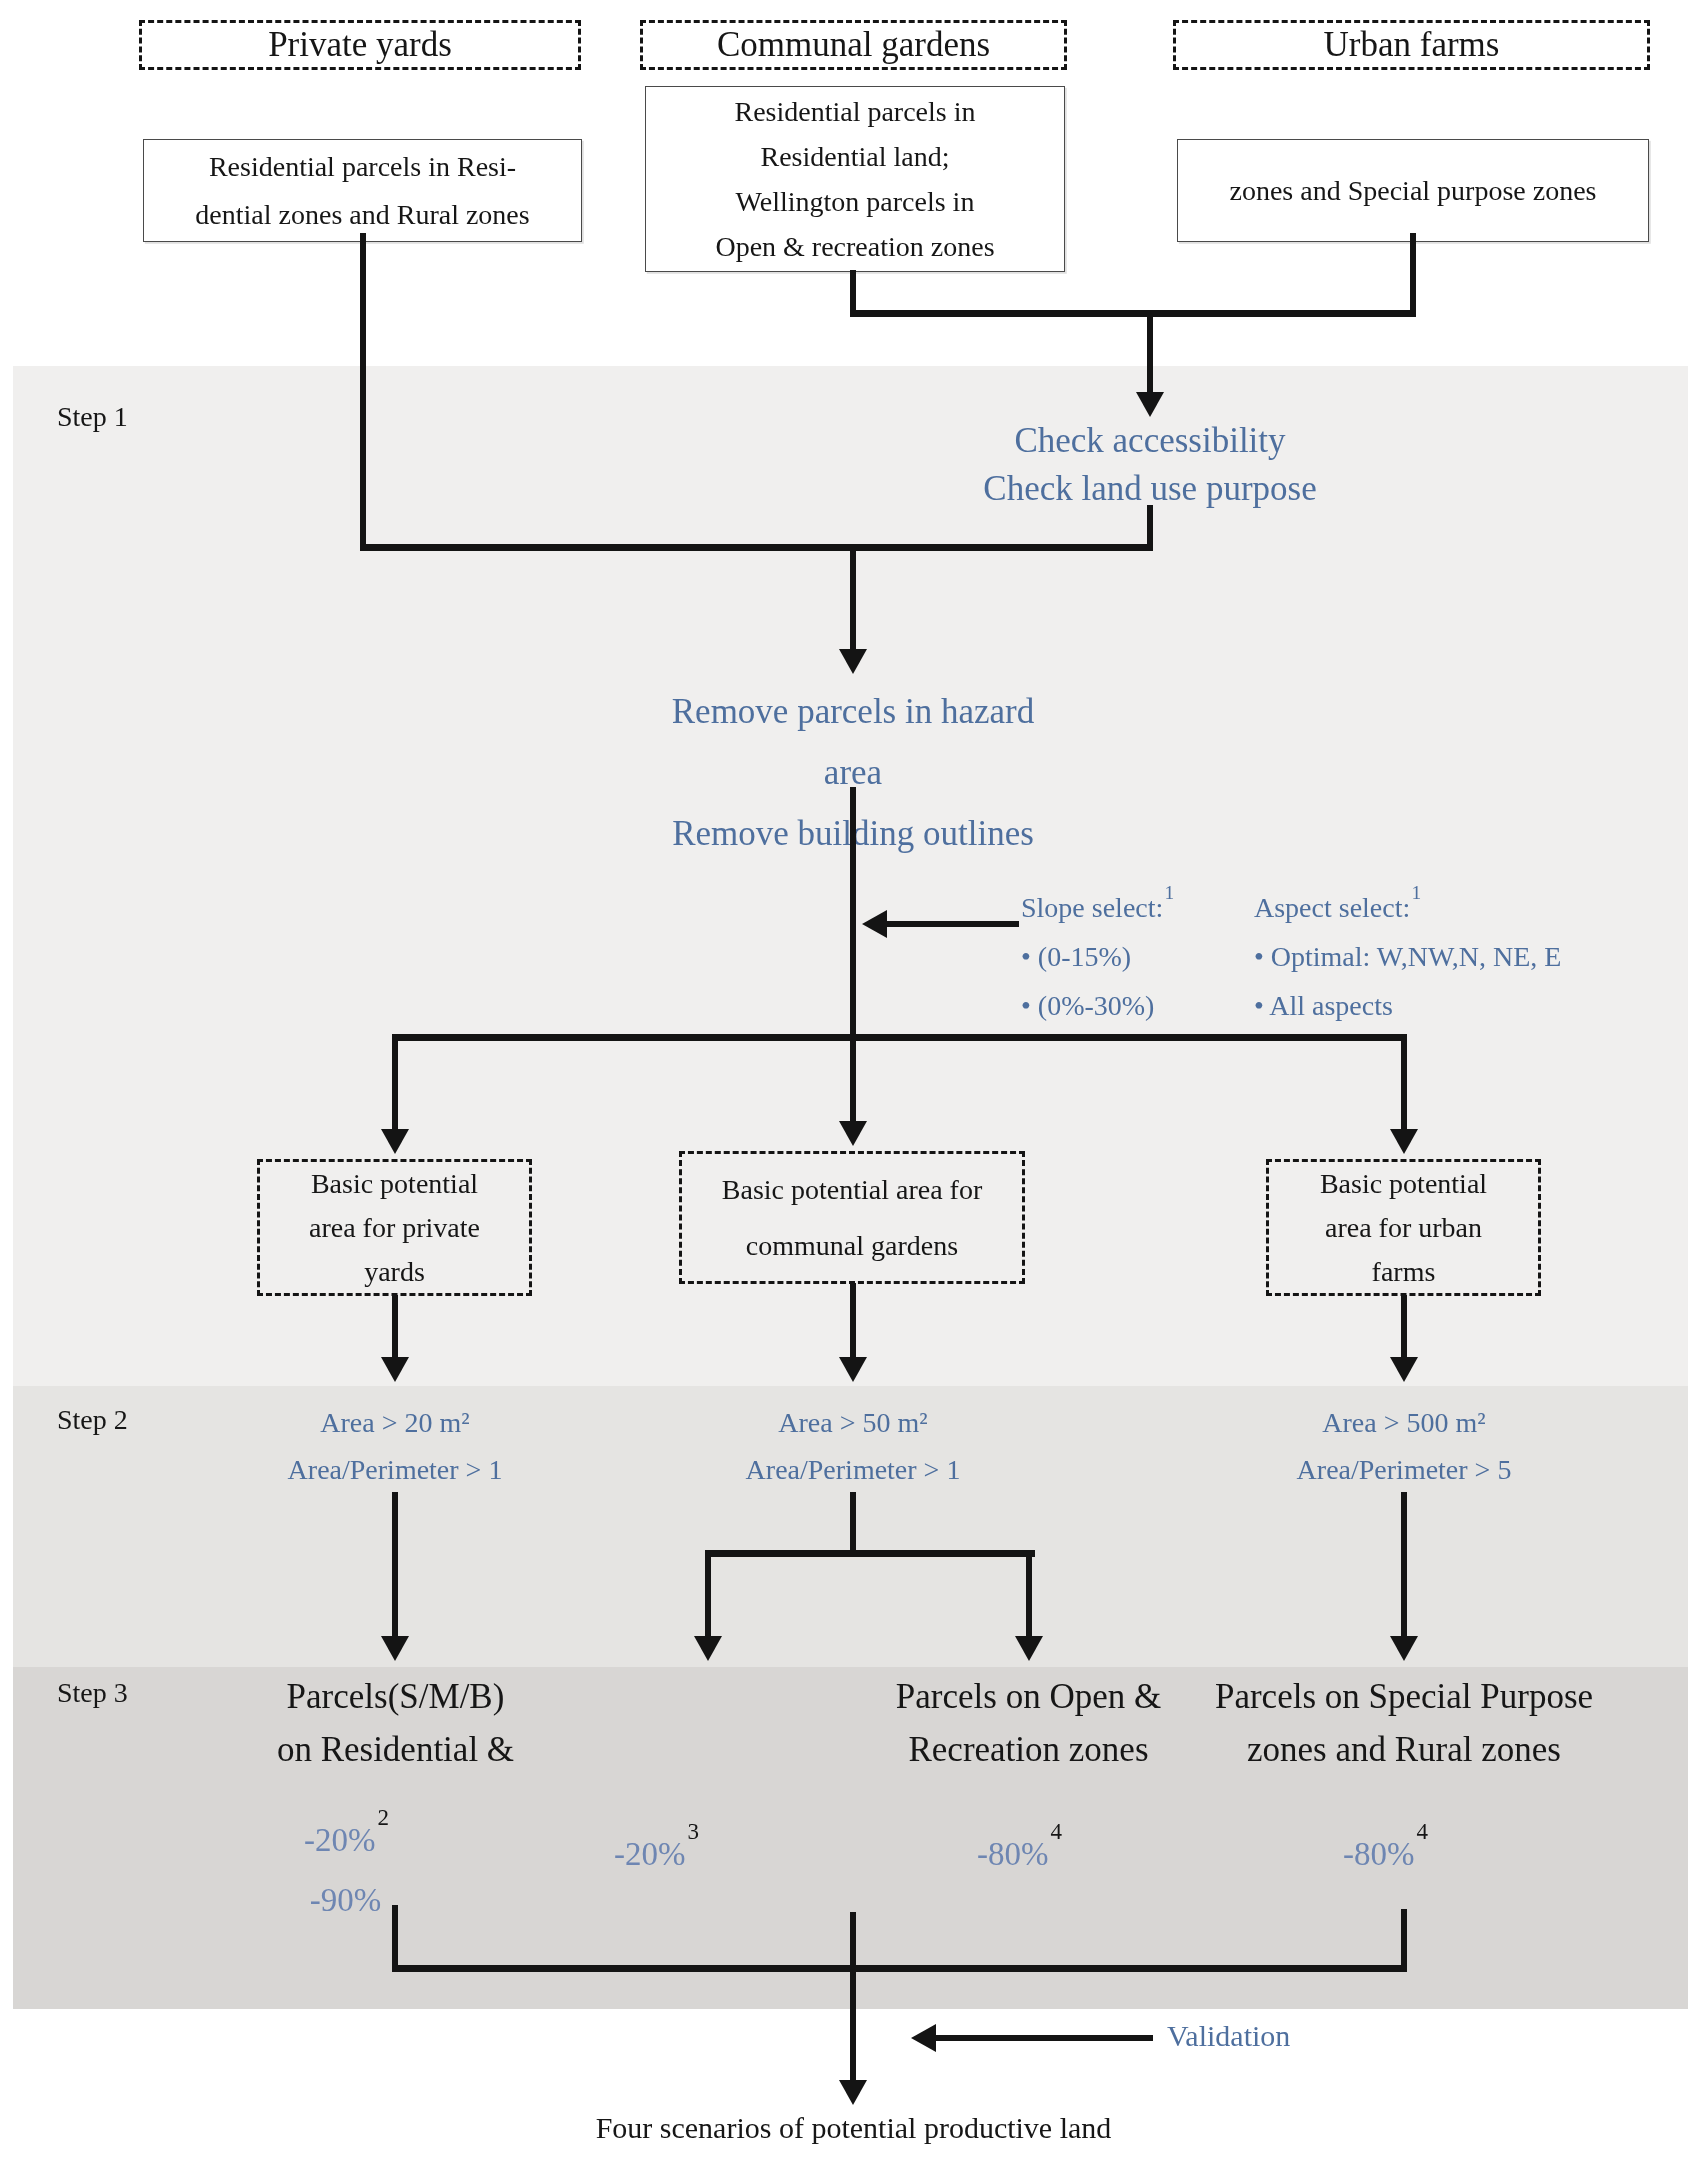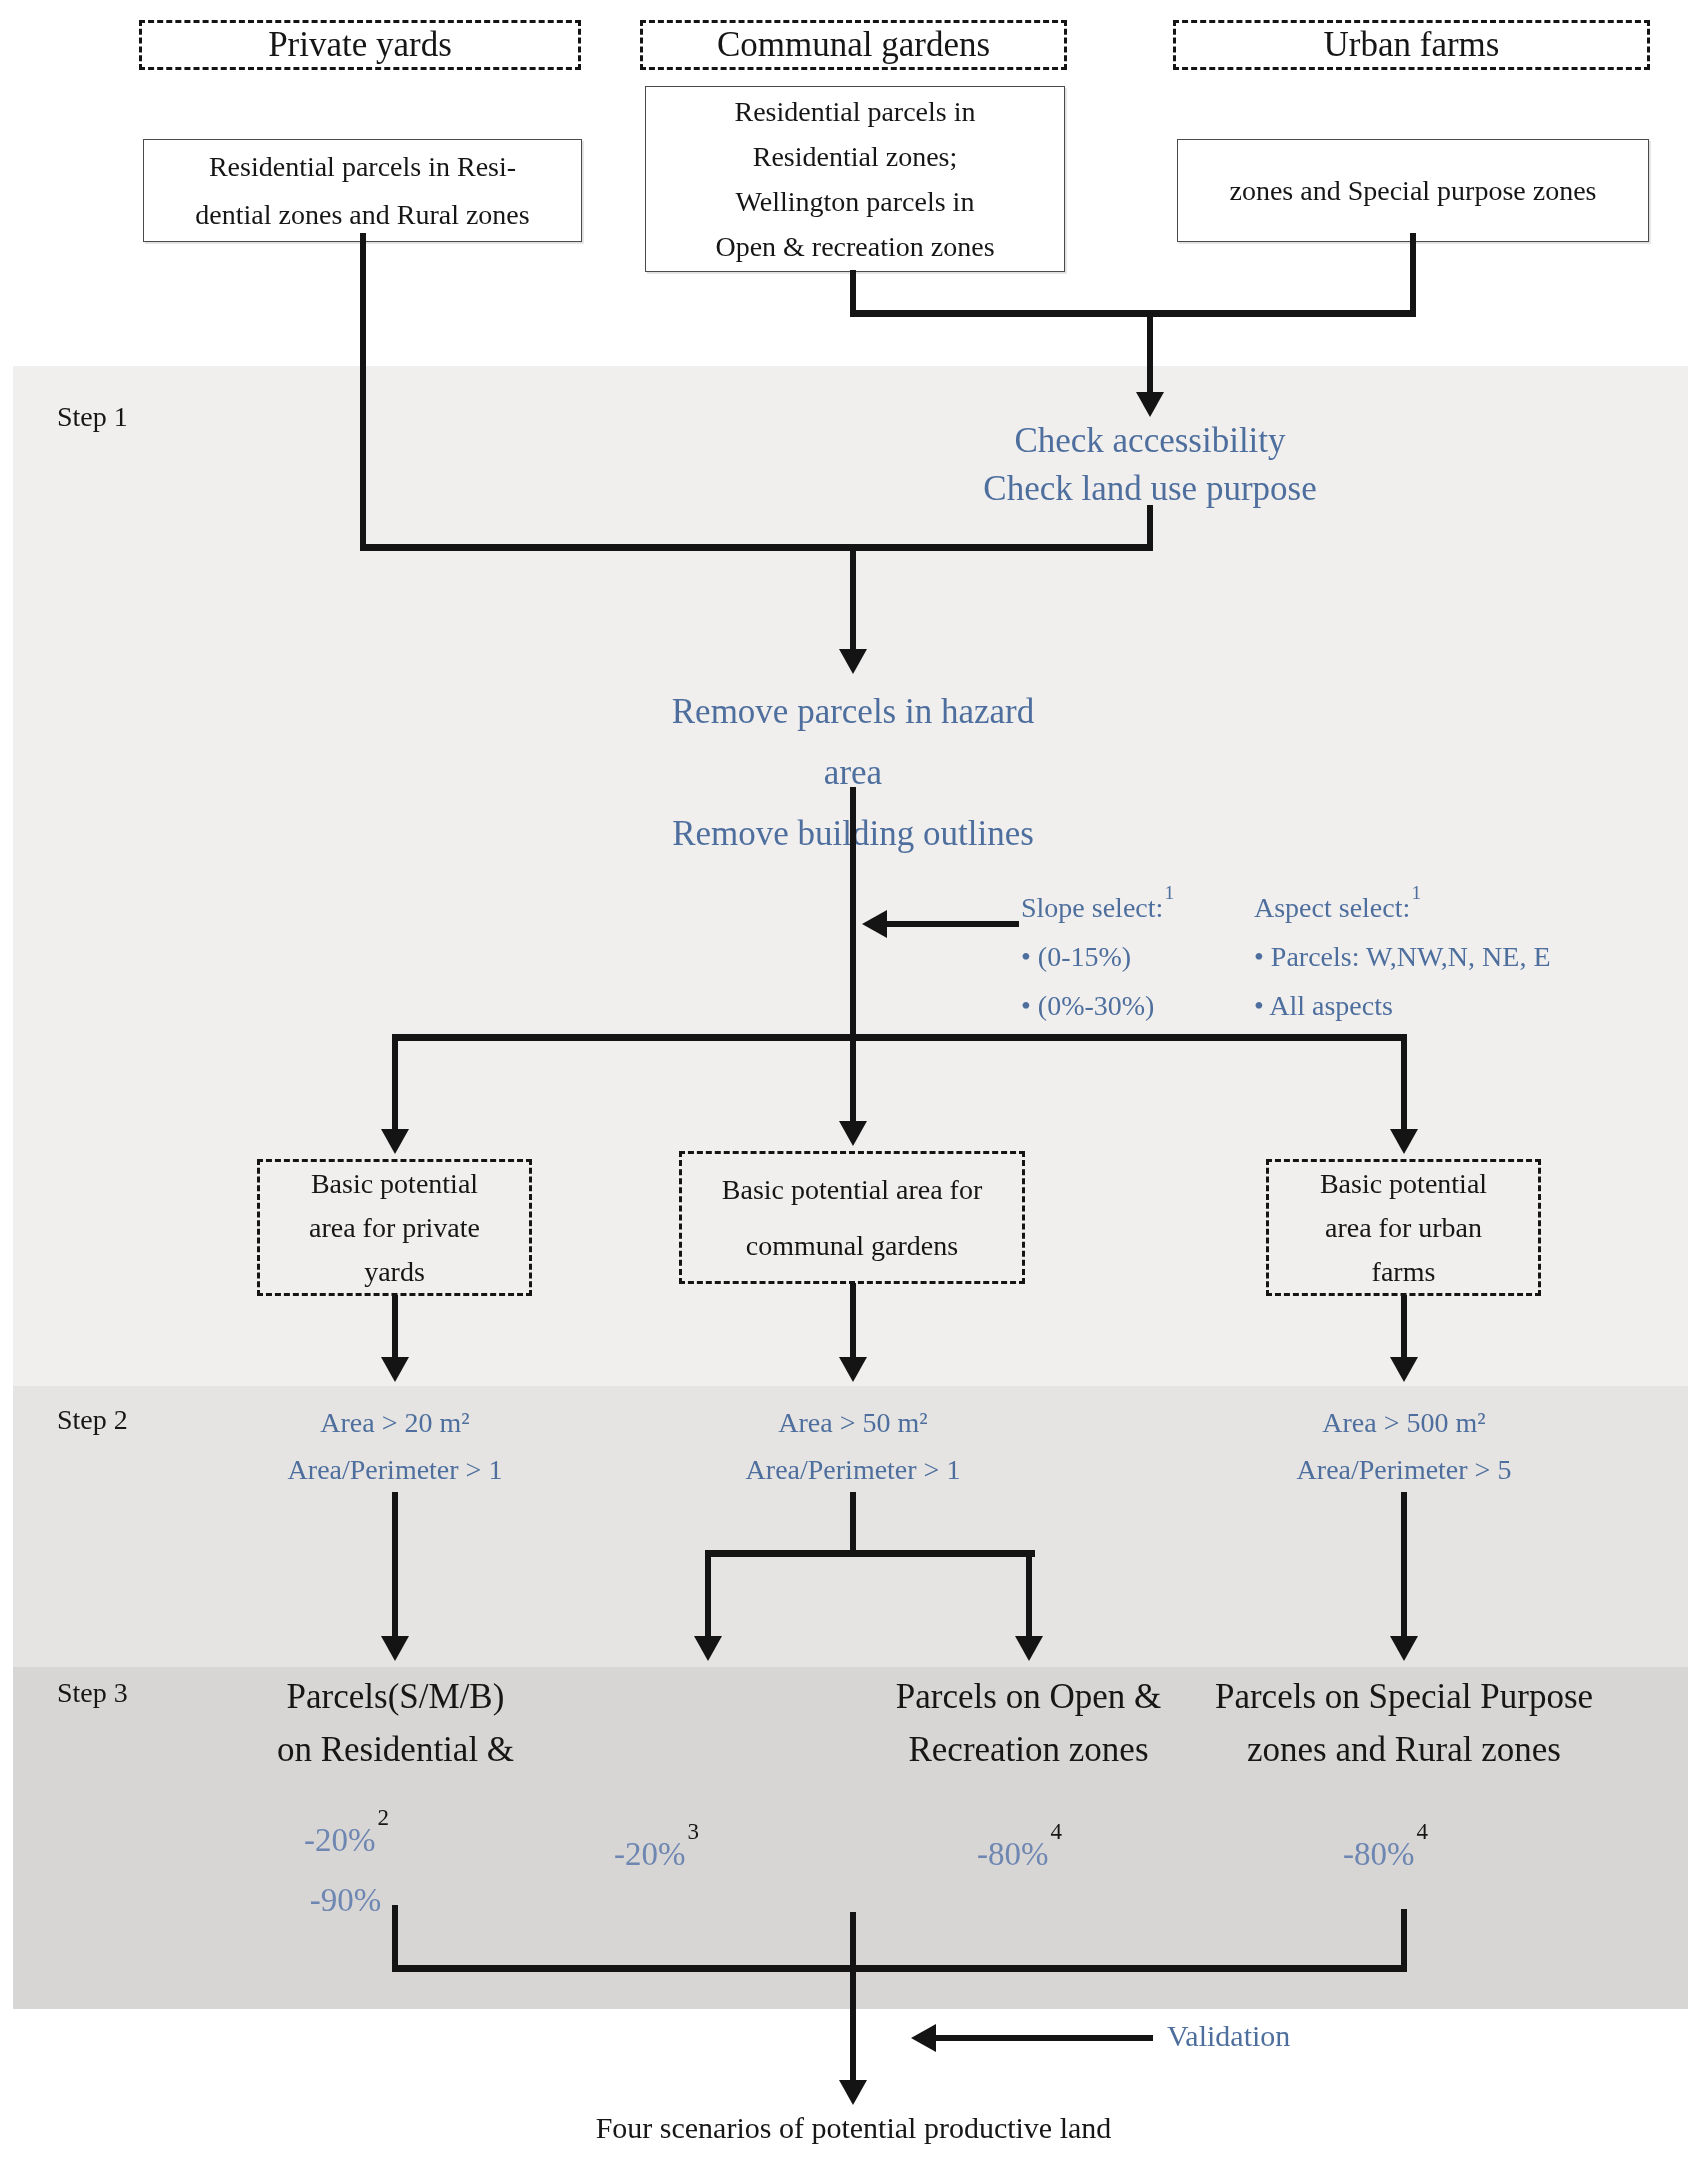--- a/index.html
+++ b/index.html
@@ -59,21 +59,21 @@
   <div class="dashedbox f48" style="left:1173px;top:20px;width:477px;height:50px;">
     <div>Urban farms</div>
   </div>
 
   <div class="solidbox f46 lh80" style="left:143px;top:132px;width:439px;height:103px;">
     <div>Residential parcels in Resi-</div>
     <div>dential zones and Rural zones</div>
   </div>
   <div class="solidbox f46 lh74" style="left:645px;top:86px;width:420px;height:186px;">
     <div>Residential parcels in</div>
-    <div>Residential zones;</div>
+    <div>Residential land;</div>
     <div>Wellington parcels in</div>
     <div>Open &amp; recreation zones</div>
   </div>
   <div class="solidbox f46 lh80" style="left:1177px;top:132px;width:472px;height:103px;">
     <div>zones and Special purpose zones</div>
   </div>
 
   <div class="vl" style="left:360px;top:233px;width:6px;height:318px;"></div>
   <div class="vl" style="left:850px;top:270px;width:6px;height:46px;"></div>
   <div class="vl" style="left:1410px;top:233px;width:6px;height:84px;"></div>
@@ -102,21 +102,21 @@
   <div class="head-left" style="left:862px;top:910px;"></div>
 
   <div class="txtl blue f46" style="left:1021px;top:876px;width:218px;line-height:49px;">
     <div><span>Slope select:</span><sup class="note">1</sup></div>
     <div>• (0-15%)</div>
     <div>• (0%-30%)</div>
   </div>
 
   <div class="txtl blue f46" style="left:1254px;top:876px;width:363px;line-height:49px;">
     <div><span>Aspect select:</span><sup class="note">1</sup></div>
-    <div>• Parcels: W,NW,N, NE, E</div>
+    <div>• Optimal: W,NW,N, NE, E</div>
     <div>• All aspects</div>
   </div>
 
   <div class="hl" style="left:393px;top:1034px;width:1014px;height:6.7px;"></div>
   <div class="vl" style="left:392px;top:1034px;width:6px;height:97px;"></div>
   <div class="head-down" style="left:381px;top:1129px;"></div>
   <div class="vl" style="left:850px;top:1034px;width:6px;height:88px;"></div>
   <div class="head-down" style="left:839px;top:1121px;"></div>
   <div class="vl" style="left:1401px;top:1034px;width:6px;height:97px;"></div>
   <div class="head-down" style="left:1390px;top:1129px;"></div>

